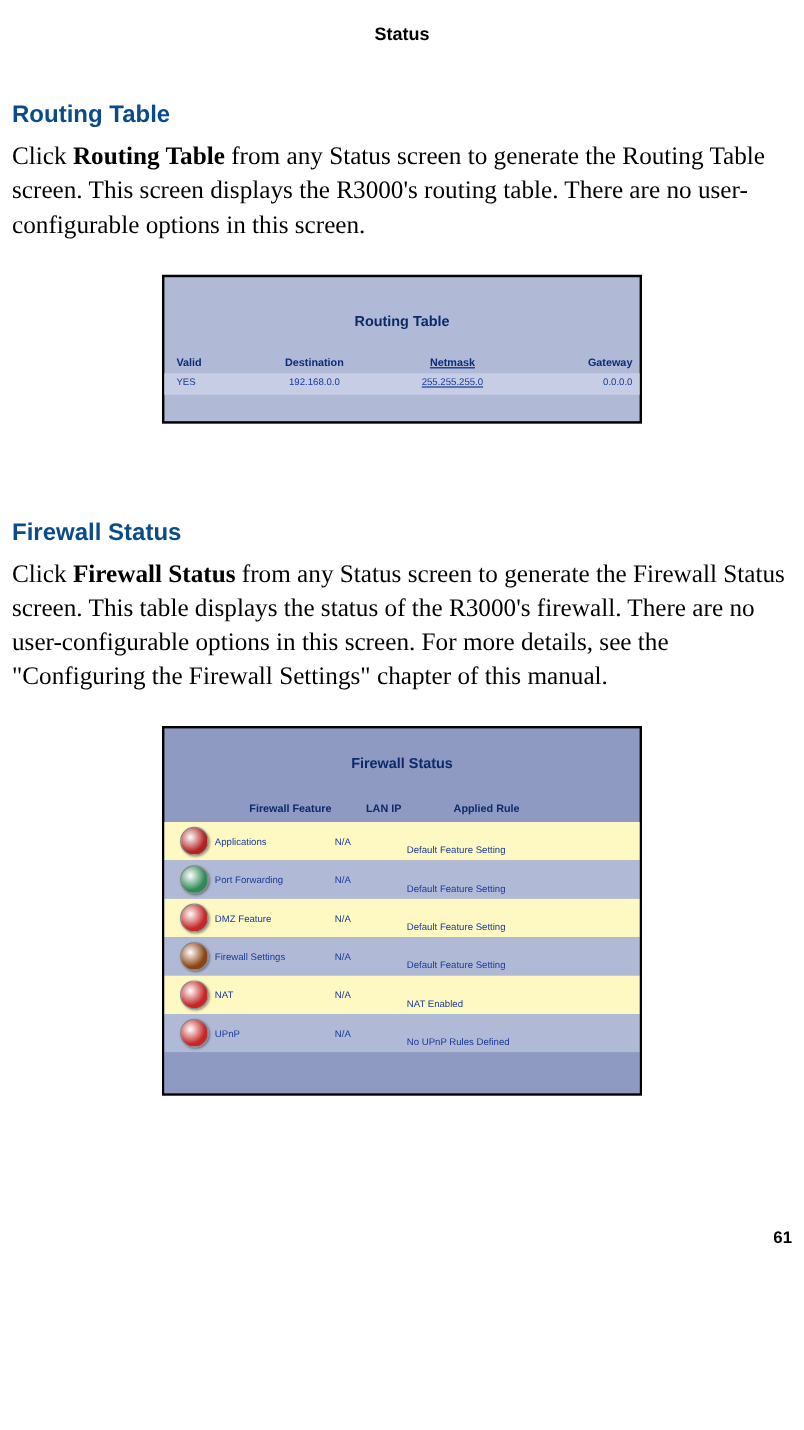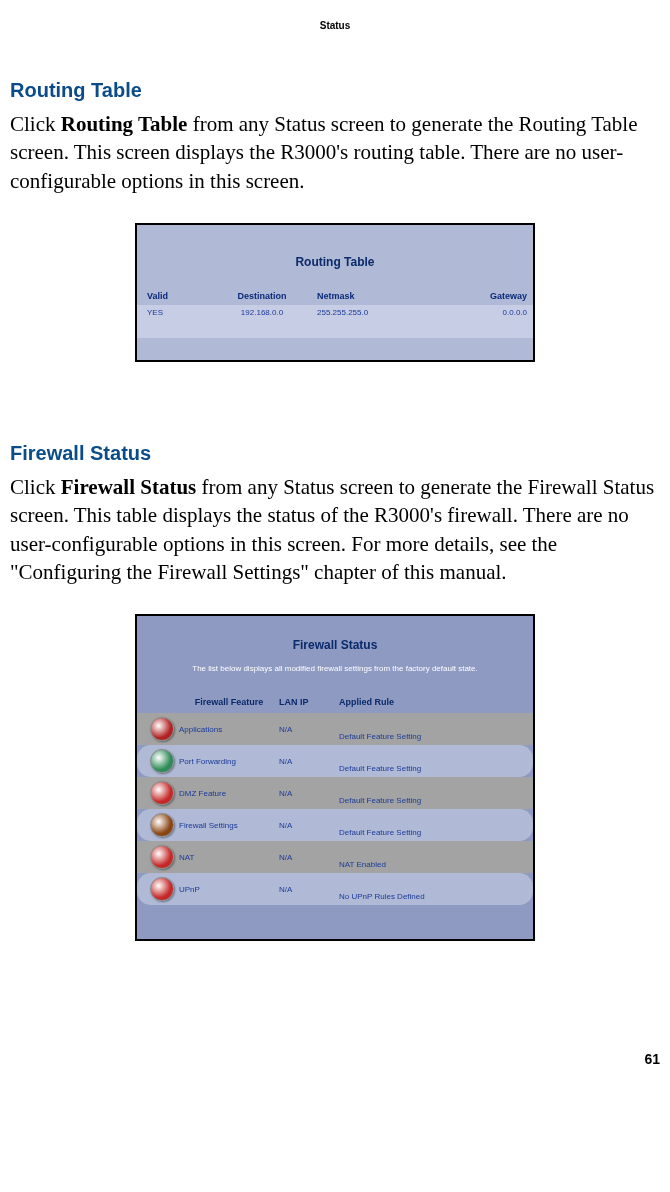--- a/index.html
+++ b/index.html
@@ -10,21 +10,21 @@
     color: #000;
     width: 670px;
   }
   .page {
     padding: 20px 10px 20px 10px;
   }
   .page-header {
     text-align: center;
     font-family: Arial, Helvetica, sans-serif;
     font-weight: bold;
-    font-size: 10px;
+    font-size: 15px;
     margin-bottom: 48px;
   }
   h2.section {
     font-family: Arial, Helvetica, sans-serif;
     font-weight: bold;
     color: #0a4c8a;
     font-size: 20px;
     margin: 0 0 8px 0;
   }
   p.body {
@@ -63,26 +63,26 @@
   .rt-headrow {
     color: #0a2a7a;
     font-weight: bold;
     font-size: 9px;
   }
   .rt-datarow {
     background: #c6cde4;
     color: #1a3a9a;
     font-size: 8px;
     padding-top: 3px;
-    padding-bottom: 21px;
+    padding-bottom: 6px;
     margin-bottom: 22px;
   }
   .rt-c1 { flex: 0 0 60px; text-align: left;}
   .rt-c2 { flex: 0 0 110px; text-align: center;}
-  .rt-c3 { flex: 0 0 120px; text-align: left;}
+  .rt-c3 { flex: 0 0 120px; text-align: center; text-decoration: underline;}
   .rt-c4 { flex: 0 0 90px; text-align: right;}
   
   .fw-outer {
     border: 2px solid #000;
     background: #8e9ac2;
     width: 400px;
     box-sizing: border-box;
   }
   .fw-title {
     text-align: center;
@@ -100,31 +100,32 @@
     padding-bottom: 10px;
   }
   .fw-headrow {
     display: flex;
     font-family: Arial, Helvetica, sans-serif;
     font-weight: bold;
     color: #0a2a6a;
     font-size: 9px;
     padding: 0 8px 6px 8px;
     align-items: flex-end;
+    gap: 13px;
   }
   .fw-row {
     display: flex;
     align-items: center;
     font-family: Arial, Helvetica, sans-serif;
     font-size: 8px;
     color: #1a3a9a;
     padding: 4px 8px;
   }
-  .fw-row-a { background: #a3a3a3; }
-  .fw-row-b { background: #b0bad6; border-radius: 14px; }
+  .fw-row-a { background: #fef9c3; }
+  .fw-row-b { background: #b0bad6; }
   .fw-ci { flex: 0 0 34px; display:flex; justify-content:center; }
   .fw-cf { flex: 0 0 100px; }
   .fw-cl { flex: 0 0 60px; }
   .fw-ca { flex: 1 1 auto; margin-top: 14px; }
   .fw-icon {
     width: 24px;
     height: 24px;
     border-radius: 50%;
     display:inline-block;
     box-sizing:border-box;
@@ -177,21 +178,20 @@
   <div class="sect-gap"></div>
 
   <h2 class="section">Firewall Status</h2>
   <p class="body">
     <span>Click </span><span class="bold">Firewall Status</span><span> from any Status screen to generate the Firewall Status screen. This table displays the status of the R3000's firewall. There are no user-configurable options in this screen. For more details, see the "Configuring the Firewall Settings" chapter of this manual.</span>
   </p>
 
   <div class="figure-wrap">
     <div class="fw-outer">
       <div class="fw-title">Firewall Status</div>
-      <div class="fw-sub">The list below displays all modified firewall settings from the factory default state.</div>
       <div class="fw-headrow">
         <div class="fw-ci"></div>
         <div class="fw-cf" style="text-align:center;line-height:1.1">Firewall Feature</div>
         <div class="fw-cl">LAN IP</div>
         <div class="fw-ca">Applied Rule</div>
       </div>
       <div id="fw-rows">
           <div class="fw-row fw-row-a">
             <div class="fw-ci">
               <span class="fw-icon" style="background: radial-gradient(circle at 35% 35%, rgb(255, 255, 255), rgb(178, 34, 34) 60%);"></span>

